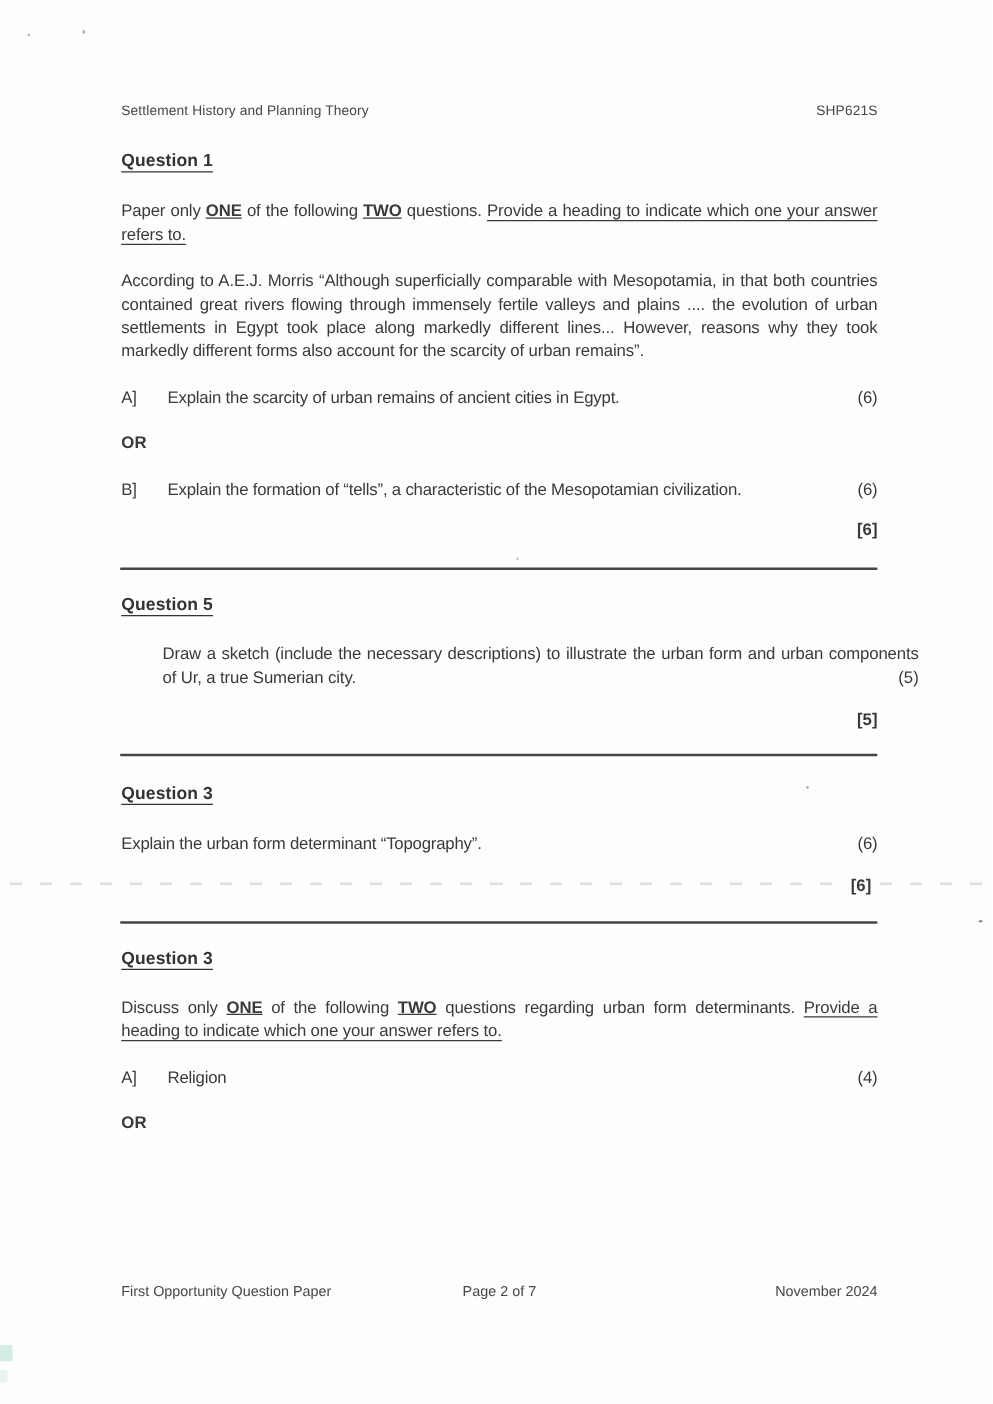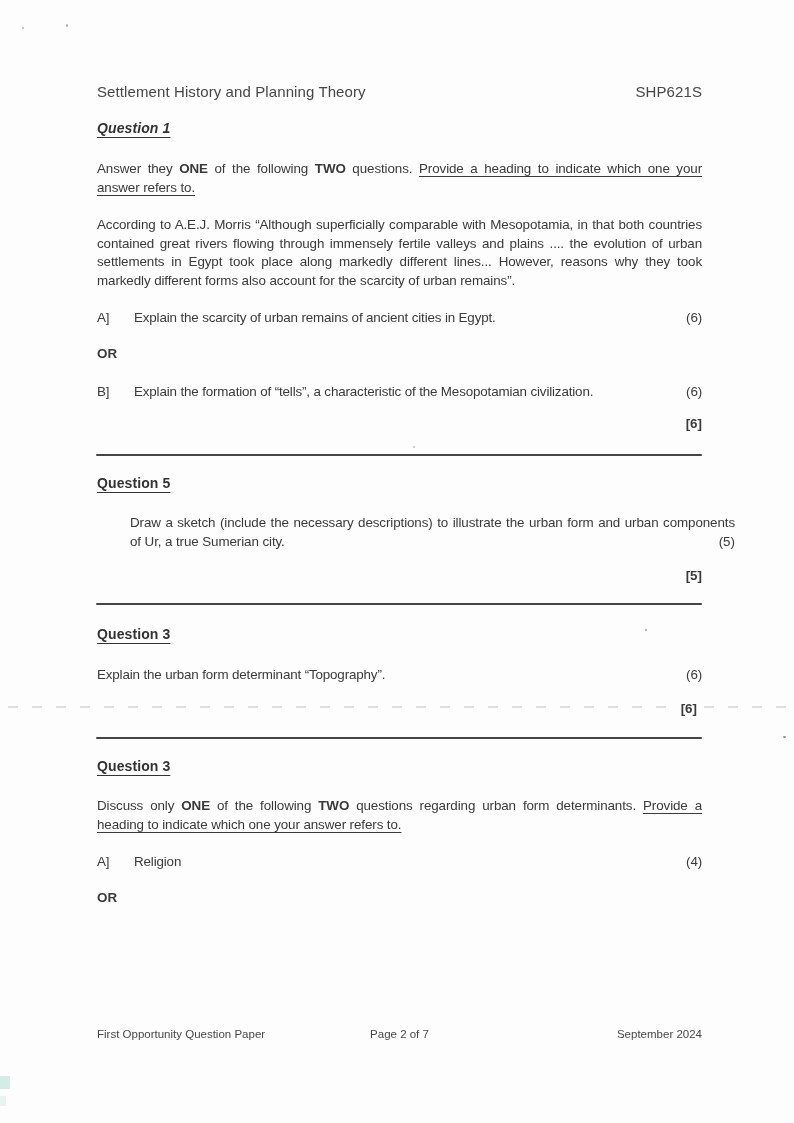--- a/index.html
+++ b/index.html
@@ -9,41 +9,41 @@
     height: 1123px;
     background: #fdfdfd;
     font-family: "Liberation Sans", sans-serif;
     color: #3a3a3a;
     overflow: hidden;
   }
   .abs { position: absolute; left: 97px; width: 605px; }
   .meta-row {
     display: flex;
     justify-content: space-between;
-    font-size: 15px;
+    font-size: 11px;
     color: #474747;
     letter-spacing: 0.1px;
     gap: 32px;
   }
   .q-heading {
     font-size: 14px;
     font-weight: 700;
     color: #333333;
     text-decoration: underline;
     text-decoration-thickness: 1.4px;
     text-underline-offset: 3.5px;
     letter-spacing: 0.1px;
   }
   .body-text {
     font-size: 13.4px;
     line-height: 18.5px;
     letter-spacing: -0.1px;
     text-align: justify;
   }
-  .body-text .b { font-weight: 700; }
+  .body-text .b { font-weight: 700; text-decoration: underline; }
   .body-text .u {
     text-decoration: underline;
     text-decoration-thickness: 1.2px;
     text-underline-offset: 2.5px;
   }
   .item-row {
     display: flex;
     font-size: 13.4px;
     line-height: 18px;
     letter-spacing: -0.15px;
@@ -108,24 +108,24 @@
   <div class="speck" style="left:783px;top:736px;width:3px;height:2px;background:#909090;"></div>
   <div class="speck" style="left:413px;top:446px;width:2px;height:2px;background:#c2c2c2;"></div>
   <div class="teal-mark" style="left:0;top:1076px;width:10px;height:13px;background:#d4ece6;"></div>
   <div class="teal-mark" style="left:0;top:1096px;width:6px;height:10px;background:#e7f4f0;"></div>
 
   <div class="abs meta-row" style="top:83px;">
     <span>Settlement History and Planning Theory</span>
     <span>SHP621S</span>
   </div>
 
-  <div class="abs q-heading" style="top:120px;font-style:italic;">Question 1</div>
+  <div class="abs q-heading" style="top:120px;">Question 1</div>
 
   <div class="abs body-text" style="top:160px;">
-    <span>Answer they </span><span class="b">ONE</span><span> of the following </span><span class="b">TWO</span><span> questions.  </span><span class="u">Provide a heading to indicate which one your answer refers to.</span>
+    <span>Paper only </span><span class="b">ONE</span><span> of the following </span><span class="b">TWO</span><span> questions.  </span><span class="u">Provide a heading to indicate which one your answer refers to.</span>
   </div>
 
   <div class="abs body-text" style="top:216px;">According to A.E.J. Morris “Although superficially comparable with Mesopotamia, in that both countries contained great rivers flowing through immensely fertile valleys and plains .... the evolution of urban settlements in Egypt took place along markedly different lines... However, reasons why they took markedly different forms also account for the scarcity of urban remains”.</div>
 
   <div class="abs item-row" style="top:309px;">
     <span class="item-label">A]</span>
     <span class="item-text">Explain the scarcity of urban remains of ancient cities in Egypt.</span>
     <span class="item-marks">(6)</span>
   </div>
 
@@ -175,16 +175,16 @@
     <span class="item-label">A]</span>
     <span class="item-text">Religion</span>
     <span class="item-marks">(4)</span>
   </div>
 
   <div class="abs or-label" style="top:890px;">OR</div>
 
   <div class="abs footer-row" style="top:1028px;">
     <span>First Opportunity Question Paper</span>
     <span class="footer-center">Page 2 of 7</span>
-    <span>September 2024</span>
+    <span>November 2024</span>
   </div>
 
 </div>
 
 </body></html>

